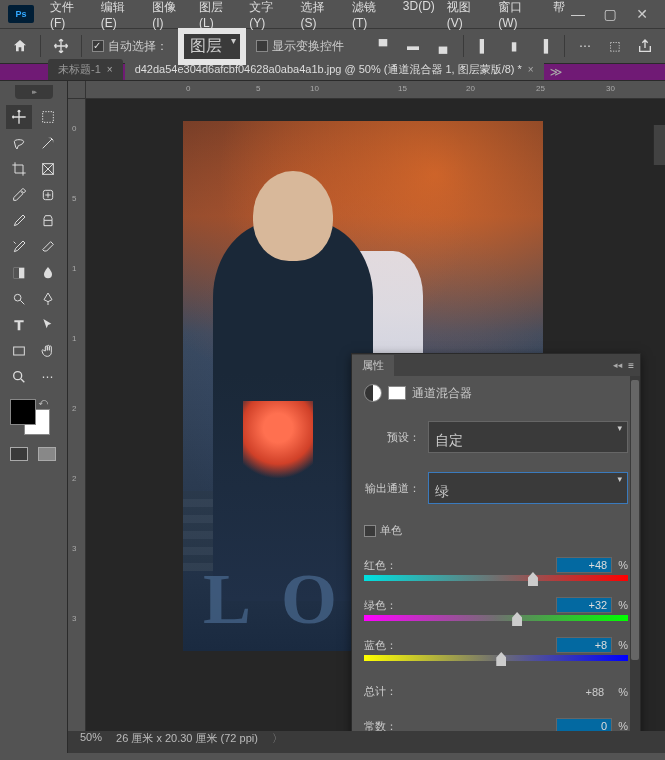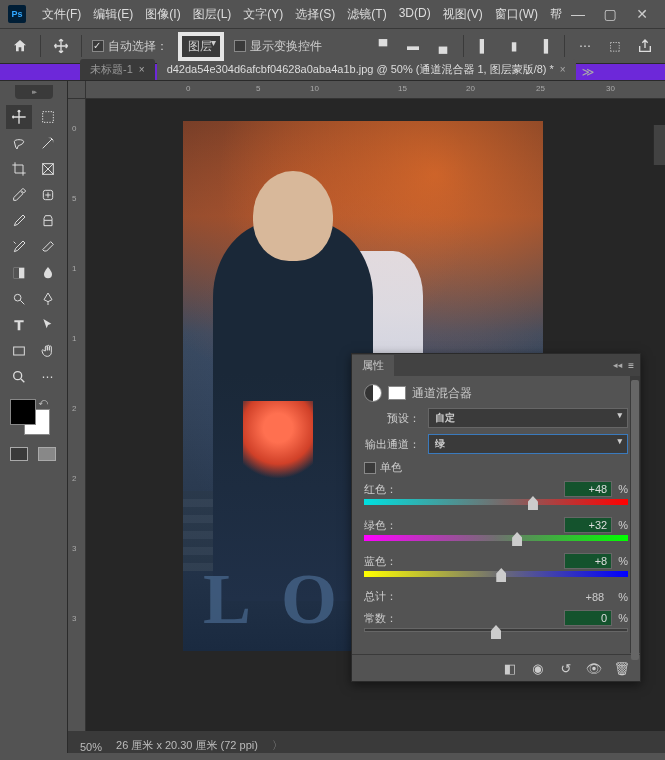--- a/index.html
+++ b/index.html
@@ -1,33 +1,33 @@
 <!DOCTYPE html>
 <html><head>
 <meta charset="utf-8">
 <style>
   * { box-sizing: border-box; margin: 0; padding: 0; font-family: "Microsoft YaHei", sans-serif; }
   body { background: #535353; width: 665px; height: 760px; overflow: hidden; font-size: 12px; color: #ccc; }
   
   .titlebar { background: #535353; height: 28px; display: flex; align-items: center; padding: 0 8px; }
-  .ps-logo { width: 18px; height: 18px; background: #001e36; color: #31a8ff; font-weight: bold; font-size: 9px; display: flex; align-items: center; justify-content: center; border-radius: 2px; }
+  .ps-logo { width: 26px; height: 18px; background: #001e36; color: #31a8ff; font-weight: bold; font-size: 9px; display: flex; align-items: center; justify-content: center; border-radius: 2px; }
   .menu { display: flex; margin-left: 10px; flex: 1; }
   .menu-item { padding: 2px 6px; font-size: 12px; color: #ddd; cursor: default; }
   .window-controls { display: flex; gap: 18px; margin-right: 8px; }
   .win-ctrl { width: 14px; height: 14px; color: #ccc; font-size: 14px; display: flex; align-items: center; justify-content: center; }
   
   .options-bar { background: #535353; height: 36px; border-top: 1px solid #383838; border-bottom: 1px solid #2a2a2a; display: flex; align-items: center; padding: 0 10px; gap: 10px; }
   .opt-icon { width: 20px; height: 20px; display: flex; align-items: center; justify-content: center; color: #ddd; }
   .opt-sep { width: 1px; height: 22px; background: #3a3a3a; }
   .checkbox { width: 12px; height: 12px; border: 1px solid #888; background: #3a3a3a; display: inline-block; vertical-align: middle; margin-right: 4px; }
   .checkbox.checked::after { content: "✓"; font-size: 10px; color: #ddd; display: block; line-height: 10px; }
-  .dropdown { background: #3a3a3a; border: 4px solid #e5e5e5; padding: 2px 8px 2px 6px; position: relative; font-size: 12px; }
+  .dropdown { background: #3a3a3a; border: 6px solid #e5e5e5; padding: 2px 18px 2px 6px; position: relative; font-size: 16px; }
   .dropdown::after { content: "▾"; position: absolute; right: 4px; top: 1px; font-size: 10px; }
   
-  .tabs-bar { background: #6d28d9; height: 17px; display: flex; align-items: flex-end; padding-left: 80px; border-bottom: 1px solid #2a2a2a; }
+  .tabs-bar { background: #701a75; height: 17px; display: flex; align-items: flex-end; padding-left: 48px; border-bottom: 1px solid #2a2a2a; }
   .tab { background: #535353; padding: 3px 10px; font-size: 11px; color: #ddd; display: flex; align-items: center; gap: 6px; border-radius: 3px 3px 0 0; margin-right: 2px; }
   .tab.inactive { background: #3a3a3a; color: #999; }
   .tab-close { font-size: 10px; color: #aaa; }
   .tabs-arrow { color: #aaa; margin-left: 4px; align-self: center; }
   
   .work-area { display: flex; height: calc(760px - 28px - 36px - 24px); position: relative; }
   
   .tool-panel { background: #535353; width: 68px; border-right: 1px solid #2a2a2a; padding-top: 4px; }
   .tool-tab { background: #3a3a3a; height: 14px; width: 38px; margin: 0 auto 4px; border-radius: 0 0 4px 4px; display: flex; align-items: center; justify-content: center; }
   .tool-tab::after { content: "▸▸"; font-size: 7px; letter-spacing: -2px; color: #888; }
@@ -60,42 +60,42 @@
   
   .properties-panel { position: absolute; right: 24px; top: 272px; width: 290px; background: #535353; border: 1px solid #2a2a2a; box-shadow: 0 3px 10px rgba(0,0,0,0.5); }
   .panel-header { background: #424242; display: flex; align-items: center; height: 22px; }
   .panel-tab { background: #535353; padding: 3px 10px; font-size: 11px; }
   .panel-tab-arrow { color: #aaa; margin-left: auto; margin-right: 6px; font-size: 9px; }
   .panel-close { margin-right: 6px; font-size: 10px; color: #ccc; }
   .panel-body { padding: 8px 12px 8px 12px; }
   .adj-head { display: flex; align-items: center; gap: 6px; font-size: 12px; }
   .adj-icon { width: 18px; height: 18px; border-radius: 50%; background: conic-gradient(#fff 0 50%, #333 50% 100%); border: 1px solid #888; }
   .mask-th { width:18px; height:14px; border:1px solid #888; background:#fff; }
-  .row { display: flex; align-items: center; margin: 6px 0; gap: 8px; font-size: 11px; }
+  .row { display: flex; align-items: center; margin: 19px 0; gap: 8px; font-size: 11px; }
   .row-label { width: 56px; text-align: right; }
-  .select { flex: 1; background: #3a3a3a; border: 1px solid #666; padding: 2px 18px 2px 6px; position: relative; font-size: 10px; font-weight: bold; }
+  .select { flex: 1; background: #3a3a3a; border: 1px solid #666; padding: 10px 18px 2px 6px; position: relative; font-size: 14px; }
   .select.highlight { border: 1px solid #3a7abd; }
   .select::after { content: "▾"; position: absolute; right: 5px; top: 1px; font-size: 9px; }
-  .slider-row { margin: 4px 0 8px; }
+  .slider-row { margin: 12px 0 8px; }
   .slider-head { display: flex; align-items: center; font-size: 11px; margin-bottom: 2px; }
   .slider-head .lbl { flex: 1; }
-  .num-input { width: 48px; background: #14532d; border: 1px solid #666; text-align: right; padding: 1px 4px; font-size: 11px; color: #ddd; }
+  .num-input { width: 56px; background: #0369a1; border: 1px solid #666; text-align: right; padding: 1px 4px; font-size: 11px; color: #ddd; }
   .pct { margin-left: 6px; }
   .slider-track { height: 10px; position: relative; margin-top: 2px; }
   .track-red { height: 6px; background: linear-gradient(90deg, #00e0e0 0%, #707070 50%, #ff0000 100%); }
   .track-green { height: 6px; background: linear-gradient(90deg, #ff00ff 0%, #707070 50%, #00ff00 100%); }
   .track-blue { height: 6px; background: linear-gradient(90deg, #ffff00 0%, #707070 50%, #0000ff 100%); }
   .track-gray { height: 4px; background: #3a3a3a; border:1px solid #666; }
   .thumb { position: absolute; top: -3px; width: 10px; height: 14px; background: #ccc; transform: translateX(-50%); clip-path: polygon(50% 0, 100% 40%, 100% 100%, 0 100%, 0 40%); }
   .panel-footer { display: flex; justify-content: flex-end; gap: 12px; padding: 6px 10px; border-top: 1px solid #3a3a3a; }
   .footer-icon { width: 16px; height: 14px; color: #ccc; font-size: 13px; display:flex; align-items:center; justify-content:center; }
   .scroll-v { position:absolute; right:0; top:22px; bottom:28px; width:10px; background:#3a3a3a;}
   .scroll-thumb { position:absolute; left:1px; right:1px; top:4px; height:280px; background:#666; border-radius:2px;}
   
-  .status-bar { position: absolute; bottom: 0; left: 0; right: 0; height: 22px; background: #3a3a3a; display: flex; align-items: flex-end; padding: 0 12px; font-size: 11px; color: #bbb; gap: 14px; }
+  .status-bar { position: absolute; bottom: 0; left: 0; right: 0; height: 22px; background: #3a3a3a; display: flex; align-items: flex-start; padding: 0 12px; font-size: 11px; color: #bbb; gap: 14px; }
   .brand-watermark { position: absolute; right: 10px; bottom: 4px; font-size: 20px; font-weight: 900; font-style: italic; color: #1a6ab0; text-shadow: 1px 1px 0 #0a3a60; }
   
   svg { width: 16px; height: 16px; }
   .right-collapse { position:absolute; right:0; top:44px; width:12px; height:40px; background:#424242; border-left:1px solid #2a2a2a;}
 </style>
 </head>
 <body>
 
 <div class="titlebar">
   <div class="ps-logo">Ps</div>

